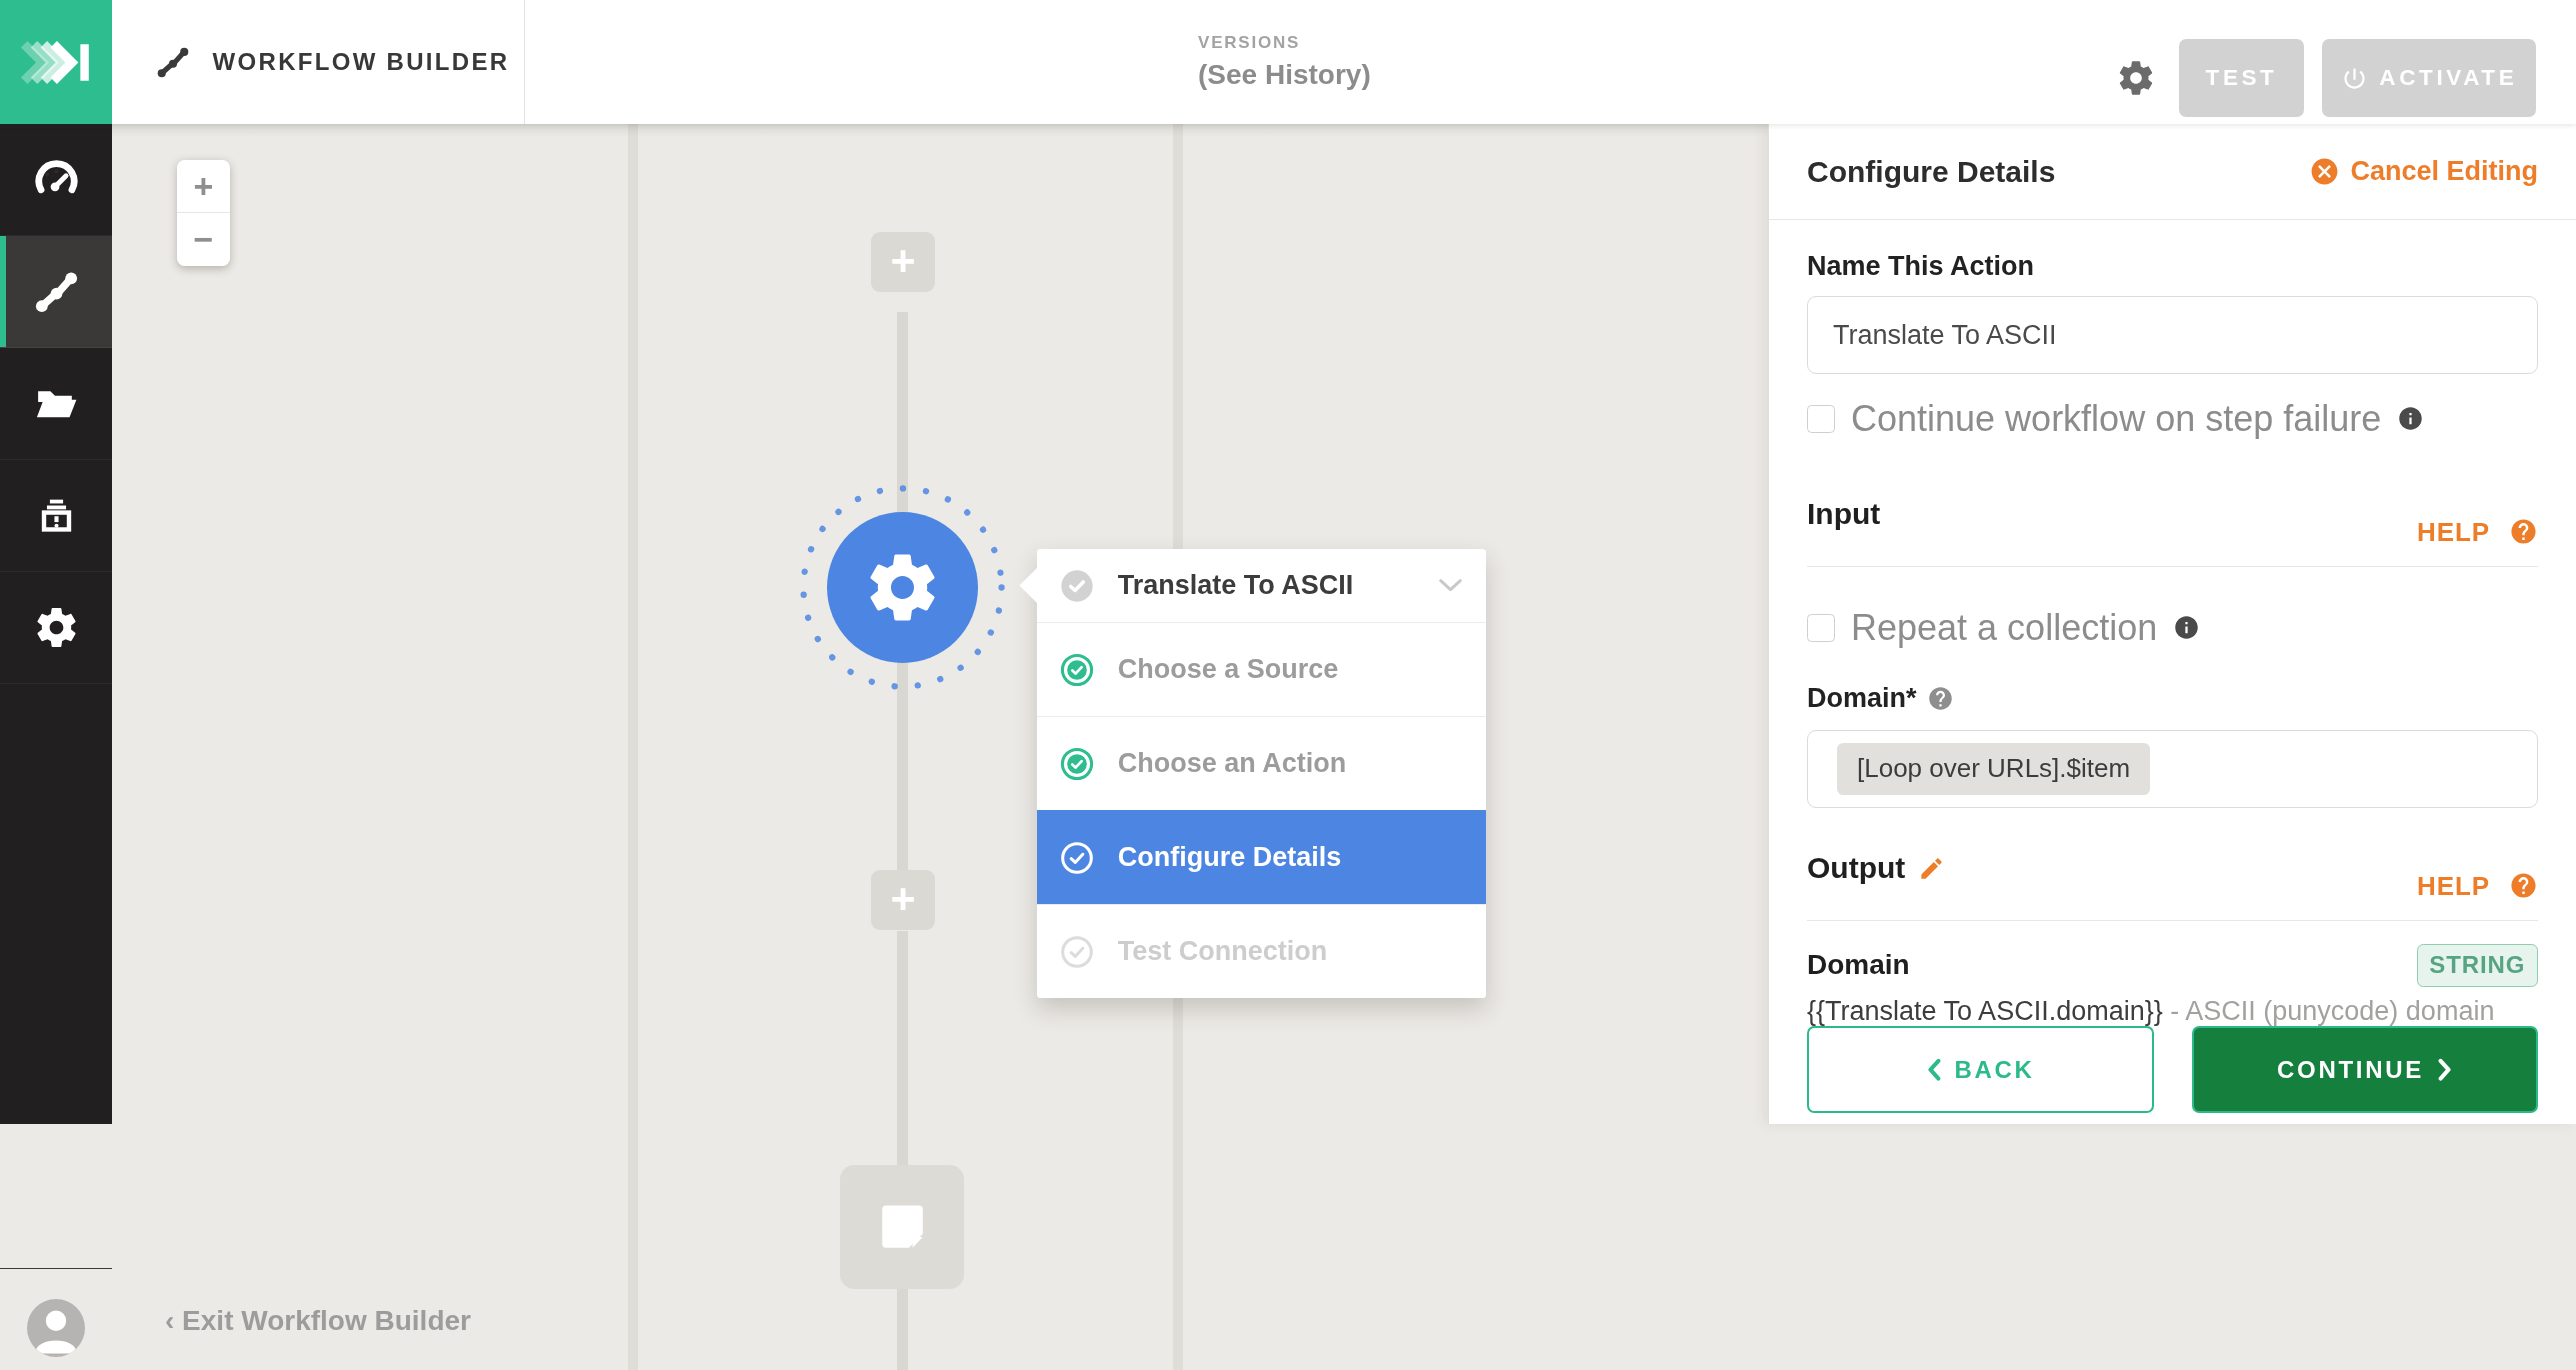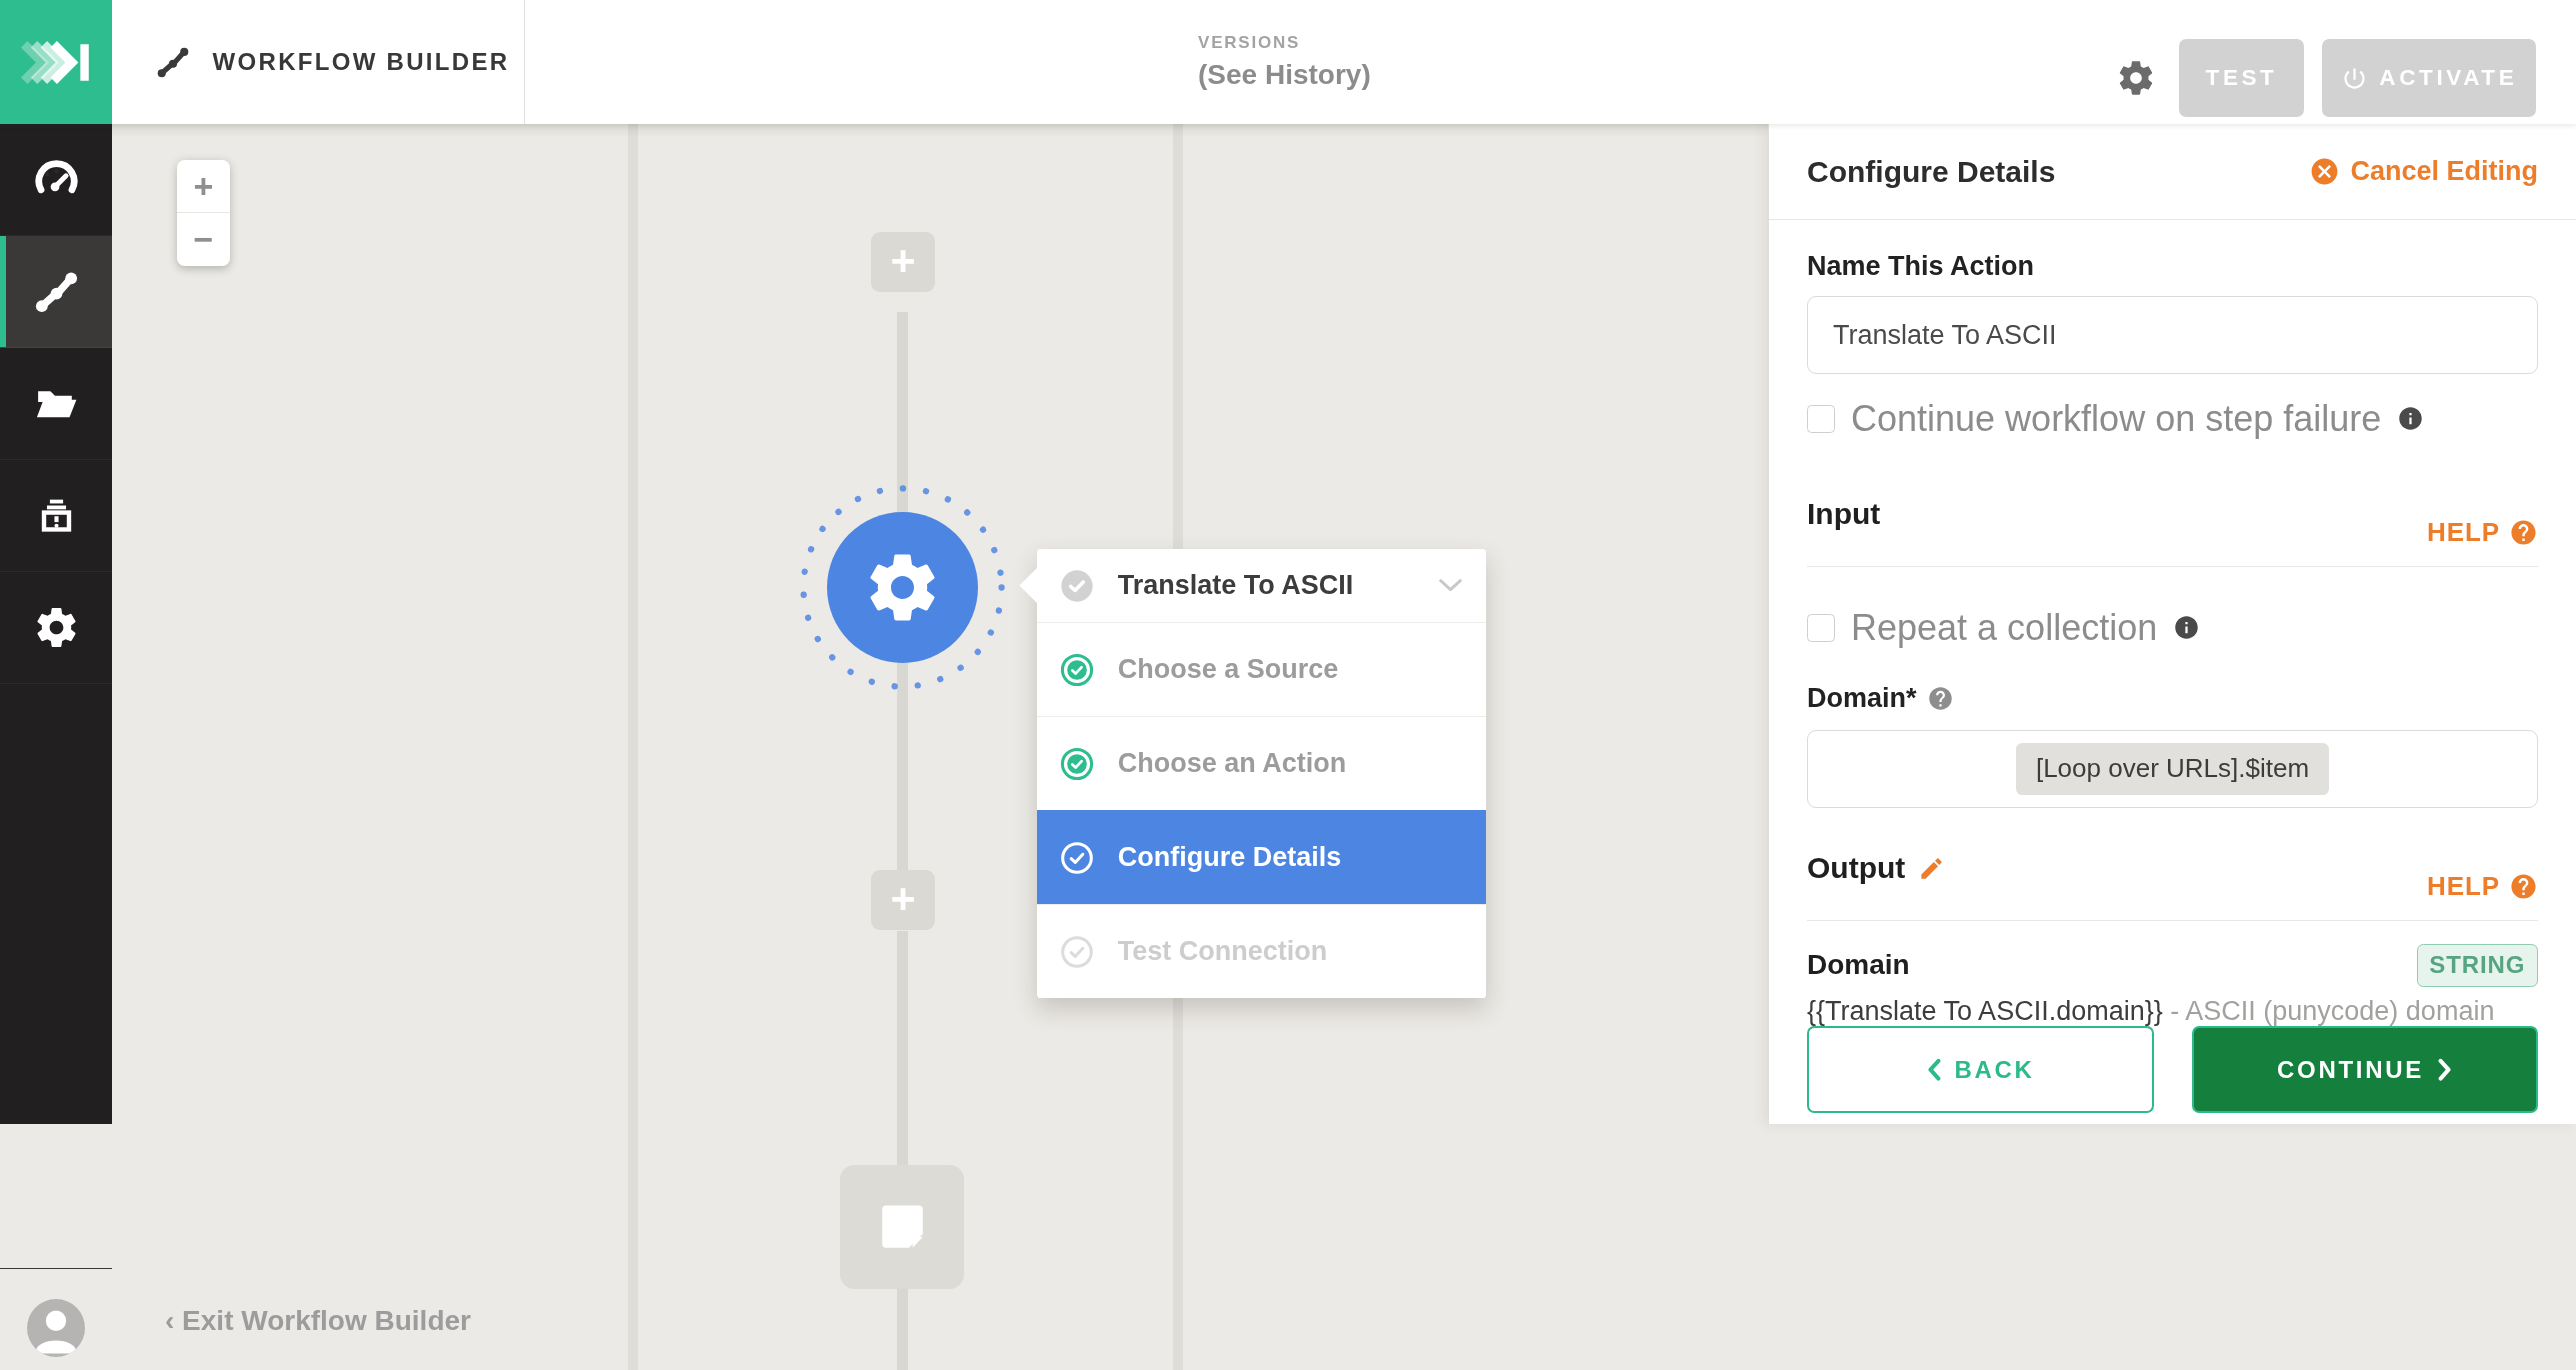--- a/index.html
+++ b/index.html
@@ -89,27 +89,27 @@
   .pcontent { padding:0 38px; }
   .flabel { margin-top:31px; font-size:27px; font-weight:700; color:#222; display:flex; align-items:center; gap:10.8px; }
   .textbox { margin-top:14.4px; height:78px; width:100%; border:1.8px solid #DBDBDB; border-radius:9px;
              font-family:inherit; font-size:27px; color:#4A4A4A; padding:0 25px; outline:none; background:#fff; }
   .chkrow { margin-top:23.4px; display:flex; align-items:center; gap:16px; }
   .chkbox { width:28px; height:28px; border:1.8px solid #CFCFCF; border-radius:4.5px; background:#fff; cursor:pointer; flex:none; }
   .chklabel { font-size:36px; color:#8C8C8C; }
   .sechead { margin-top:41px; display:flex; align-items:center; }
   .sechead.out { margin-top:27px; }
   .sectitle { font-size:30px; font-weight:700; color:#1F1F1F; display:flex; align-items:center; gap:12.6px; }
-  .helplink { margin-left:auto; display:flex; align-items:center; gap:9px; cursor:pointer;margin-top:36px; }
+  .helplink { margin-left:auto; display:flex; gap:19px; cursor:pointer;margin-top:36px; }
   .helplink span { font-size:26px; font-weight:700; letter-spacing:0.9px; color:#EE7D2A; }
   .secdivider { margin-top:18px; border-top:0.9px solid #E9E7E5; }
   .chkrow.repeat { margin-top:40px; }
   .flabel.domain { margin-top:34px; }
   .fieldbox { margin-top:16px; height:78px; border:1.8px solid #DBDBDB; border-radius:9px;
-              display:flex; align-items:center; padding:0 29px; cursor:text;justify-content:center; }
+              display:flex; align-items:center; padding:0 29px; cursor:text; }
   .chip { background:#E2E0DD; border-radius:6.3px; height:52px; display:flex; align-items:center;
           padding:0 20px; font-size:26px; color:#3C3C3C; cursor:pointer; }
   .outrow { margin-top:23.4px; display:flex; align-items:center; }
   .outname { font-size:28px; font-weight:700; color:#1F1F1F; }
   .badge { margin-left:auto; font-size:24px; font-weight:700; letter-spacing:0.9px; color:#57A483;
            background:#E7F4ED; border:1.8px solid #8FCDB0; border-radius:6.3px; padding:6.3px 11.7px; }
   .outdesc { margin-top:9px; font-size:27px; color:#3D3D3D; }
   .outdesc .gray { color:#A3A19E; }
   .pfooter { position:absolute; left:38px; right:38px; bottom:10.8px; display:flex; gap:38px; }
   .pbtn { flex:1; height:87px; border-radius:7.2px; font-family:inherit; font-size:24px; font-weight:700;

